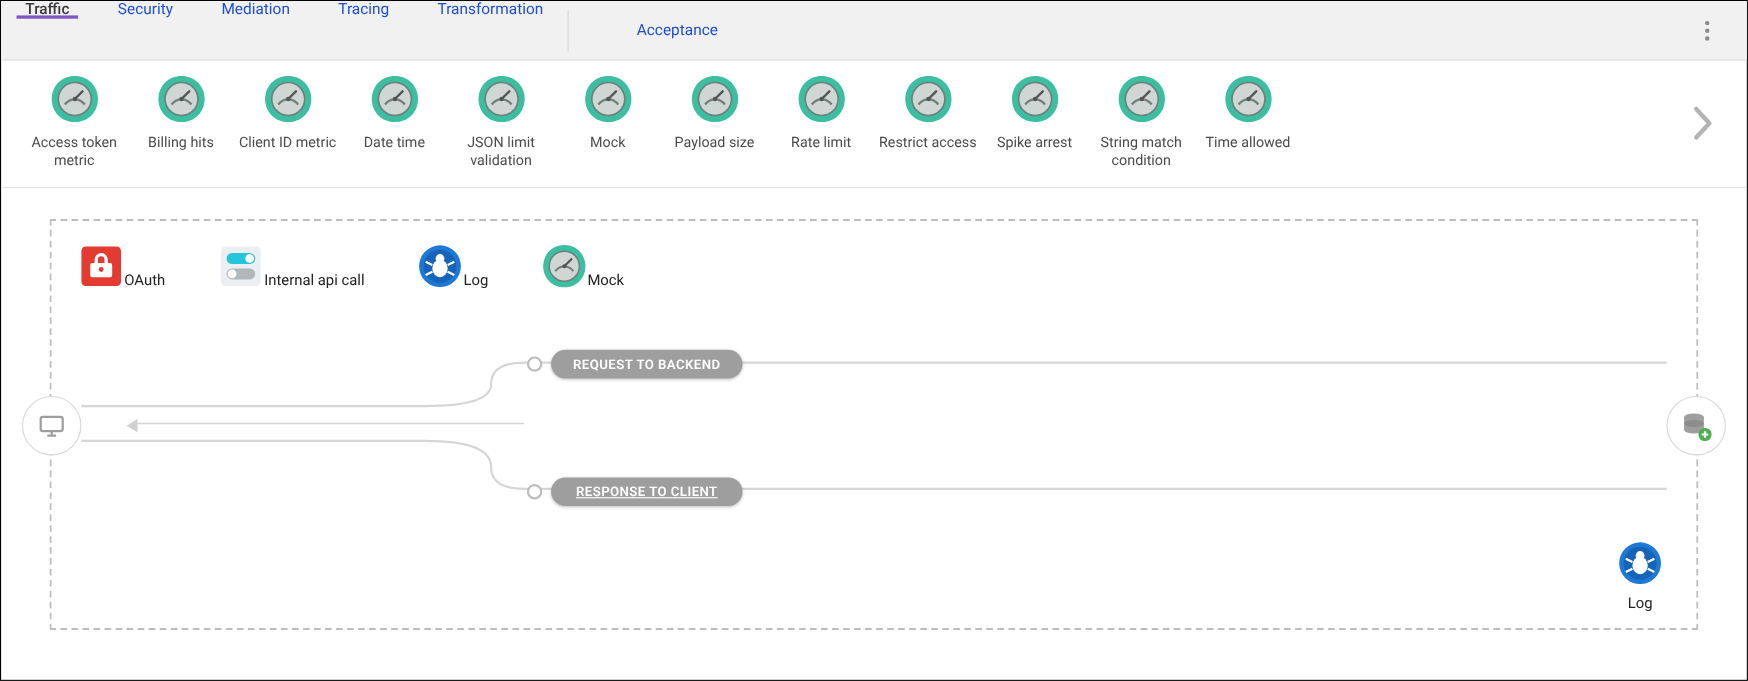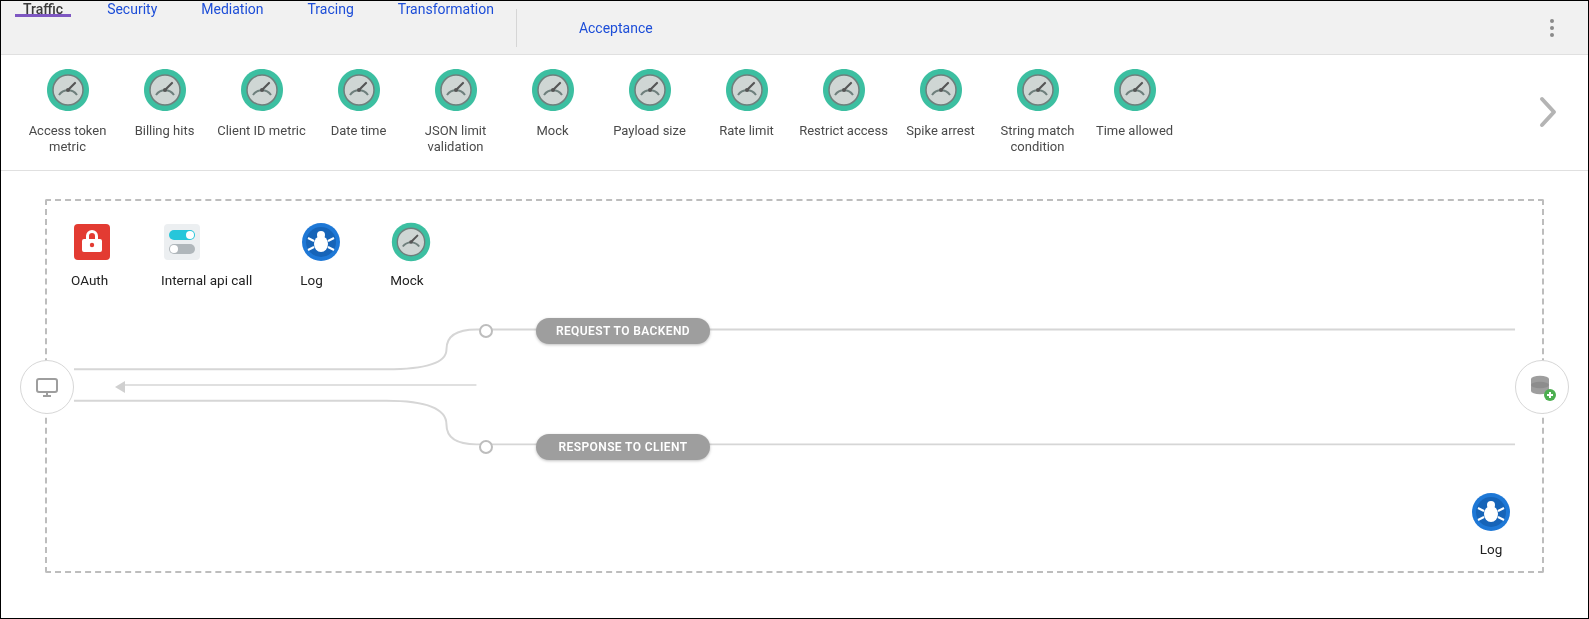--- a/index.html
+++ b/index.html
@@ -93,21 +93,21 @@
     border-radius: 2px;
     height: 374px;
     position: relative;
   }
   
   .policy-row-top {
     position: absolute;
     top: 20px; left: 24px;
     display: flex; gap: 48px;
   }
-  .policy-item { display:flex; flex-direction:column; align-items:flex-start; cursor:pointer; }
+  .policy-item { display:flex; align-items:flex-end; cursor:pointer; }
   .policy-item .plabel { margin-top: 9px; font-size: 13.5px; color: #222; }
 
   
   .policy-bottom-right { position:absolute; right: 30px; bottom: 14px; display:flex; flex-direction:column; align-items:center; cursor:pointer; }
   .policy-bottom-right .plabel { margin-top: 8px; font-size: 13.5px; color: #222; }
 
   
   .flow-svg { position:absolute; left:0; top:0; width:100%; height:100%; pointer-events:none; }
 
   
@@ -128,28 +128,28 @@
     position: absolute;
     height: 26px;
     border-radius: 13px;
     display:flex; align-items:center; justify-content:center;
     font-size: 12px;
     font-weight: 600;
     letter-spacing: 0.4px;
     padding: 0 18px;
     cursor: pointer;
   }
-  .pill.grey { background:#9e9e9e; color:#fff; box-shadow: 0 1px 3px rgba(0,0,0,.25); margin-left: 35px; }
+  .pill.grey { background:#9e9e9e; color:#fff; box-shadow: 0 1px 3px rgba(0,0,0,.25); }
   .pill.teal-outline {
     border:1px solid #1bbc9b; color:#1bbc9b; background:#fff;
     letter-spacing: 0.3px;
     font-size: 12.5px;
   }
   .pill#request-backend { top: 117px; left: 454px; width: 174px; }
-  .pill#response-client { top: 233px; left: 454px; width: 174px; }
+  .pill#response-client { top: 233px; left: 454px; width: 174px; text-decoration: underline; }
   .pill#raise-exception { top: 175px; left: 148px; width: 158px; }
 
   
   .ring {
     position:absolute; width:14px; height:14px; border-radius:50%;
     border:2px solid #bdbdbd; background:#fff;
   }
   .ring.top { top:123px; left:432px; }
   .ring.bot { top:239px; left:432px; }
 

